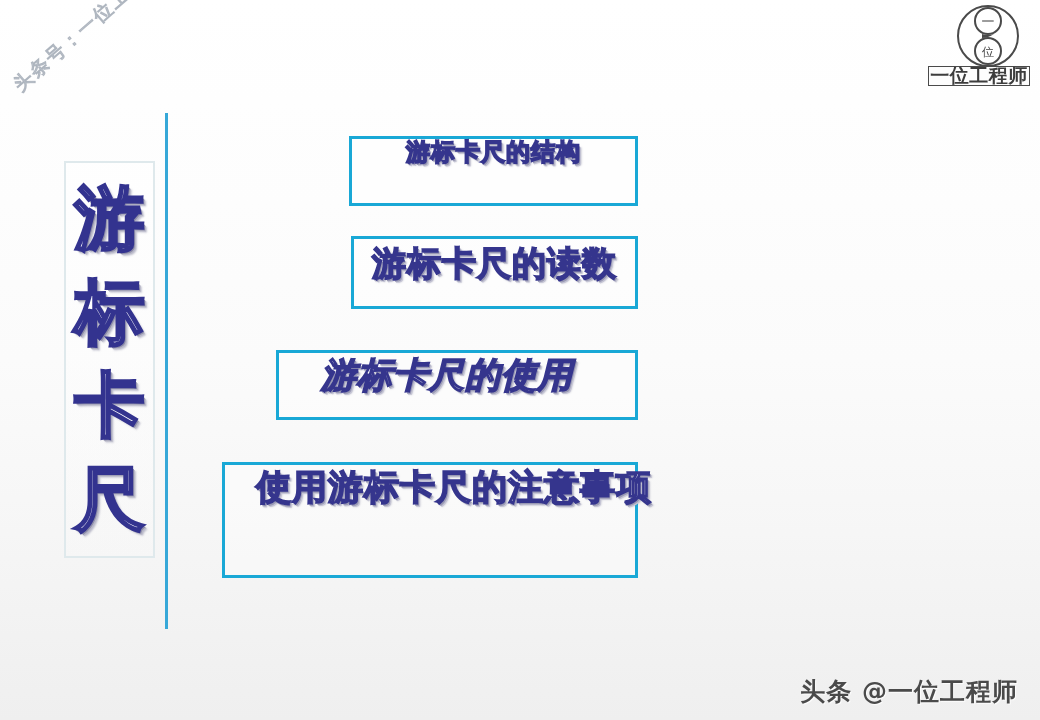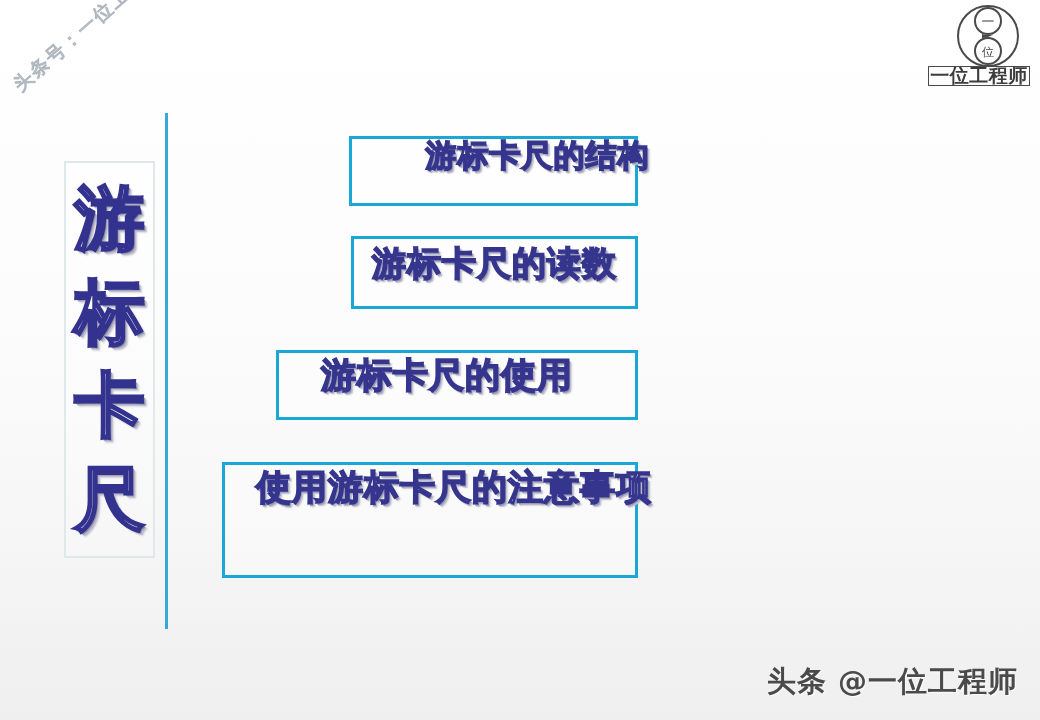--- a/index.html
+++ b/index.html
@@ -138,56 +138,56 @@
        3px 3px 2px rgba(120,120,150,0.40);
     line-height: 1.02;
     user-select: none;
     pointer-events: none;
   }
 
   
   #box1 { left: 349px; top: 136px; width: 289px; height: 70px; }
   #label1 {
     left: 349px; top: 140px; width: 289px;
-    font-size: 31px;
-    letter-spacing: 1px;
-    padding-left: 44px;
+    font-size: 24px;
+    letter-spacing: 1px;
   }
 
   
   #box2 { left: 351px; top: 236px; width: 287px; height: 73px; }
   #label2 {
     left: 351px; top: 246px; width: 287px;
     font-size: 34px;
     letter-spacing: 1px;
   }
 
   
   #box3 { left: 276px; top: 350px; width: 362px; height: 70px; }
   #label3 {
     left: 276px; top: 358px; width: 342px;
     font-size: 35px;
     letter-spacing: 1px;
+    font-style: italic;
   }
 
   
   #box4 { left: 222px; top: 462px; width: 416px; height: 116px; }
   #label4 {
     left: 222px; top: 470px; width: 464px;
     font-size: 35px;
     letter-spacing: 1px;
   }
 
   
   #credit {
     position: absolute;
     right: 22px;
-    bottom: 18px;
-    font-family: "DejaVu Sans", "Liberation Sans", sans-serif;
-    font-size: 29px;
+    bottom: 12px;
+    font-family: "DejaVu Sans", "Liberation Sans", sans-serif;
+    font-size: 25px;
     font-weight: 700;
     color: #4a4a4a;
     letter-spacing: 1px;
     text-shadow: 1px 1px 1px rgba(255,255,255,0.9);
     user-select: none;
   }
 </style>
 </head>
 <body>
 

